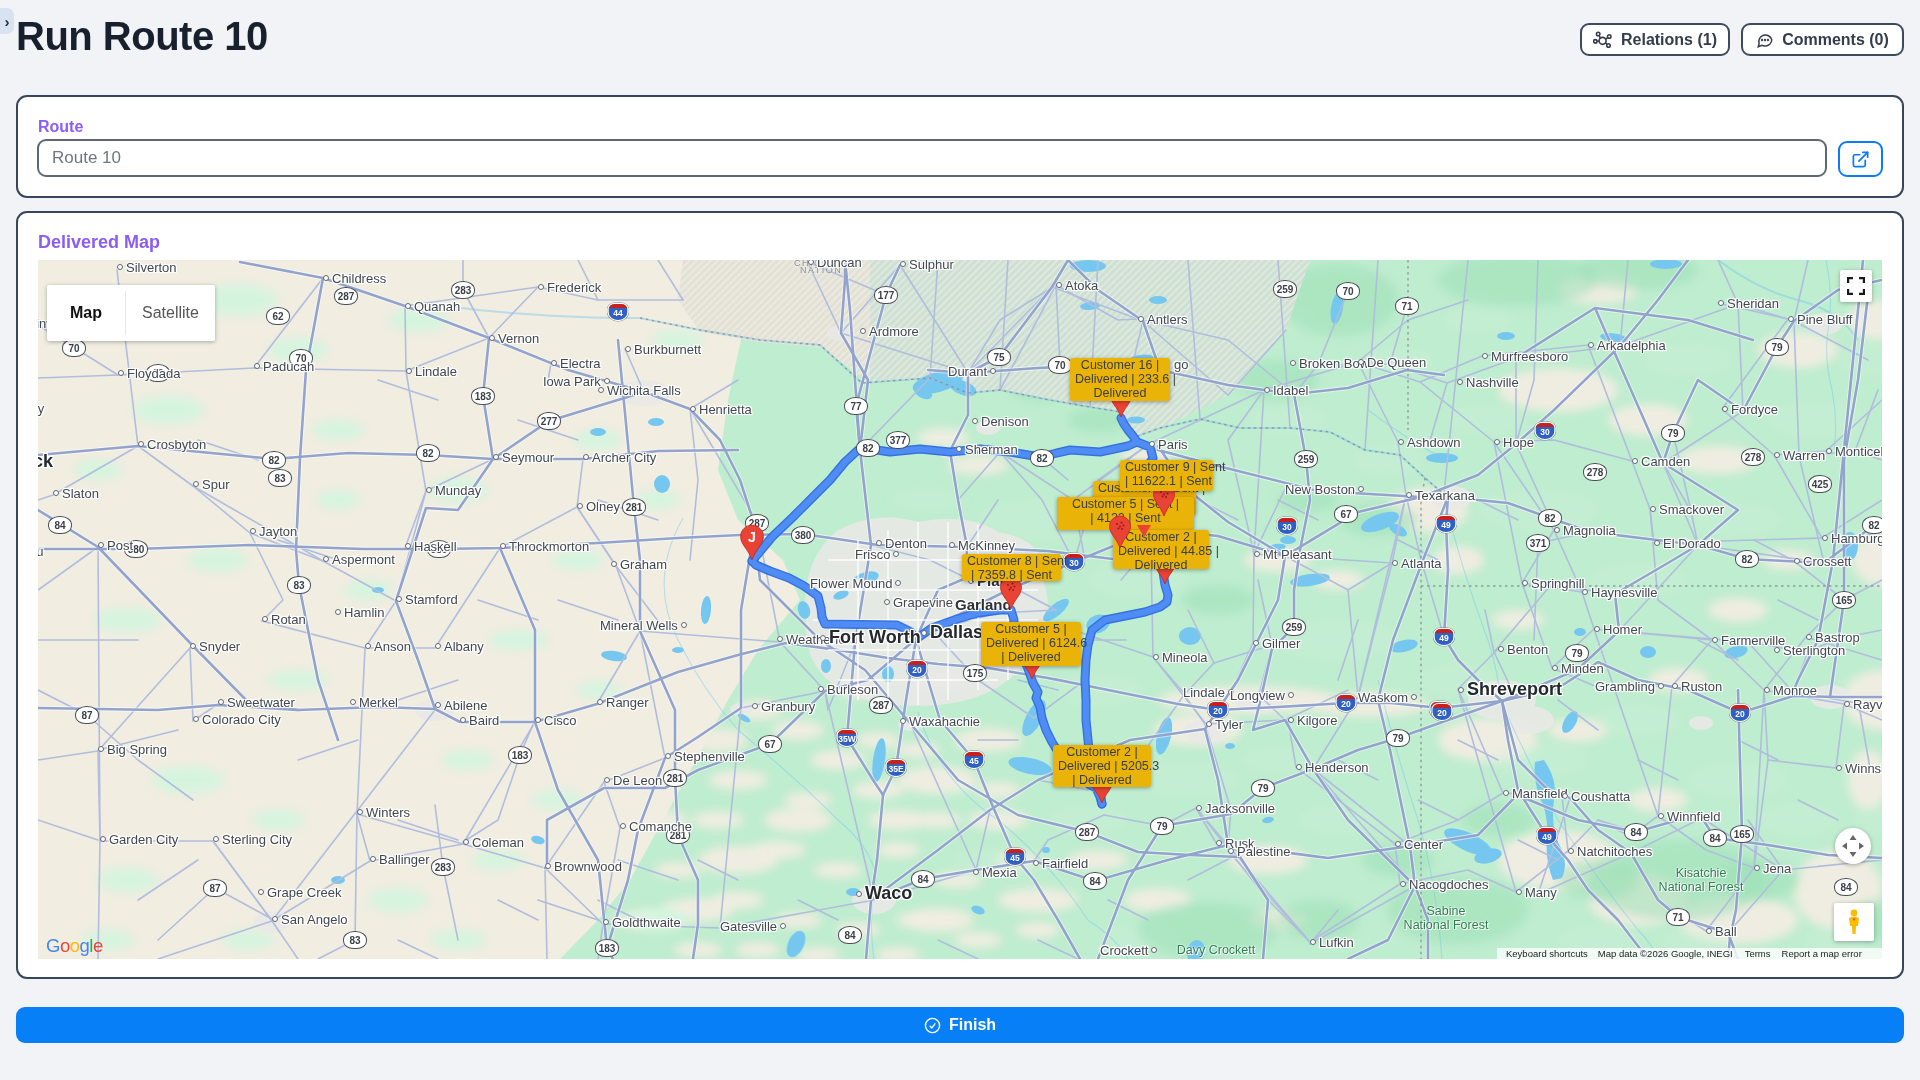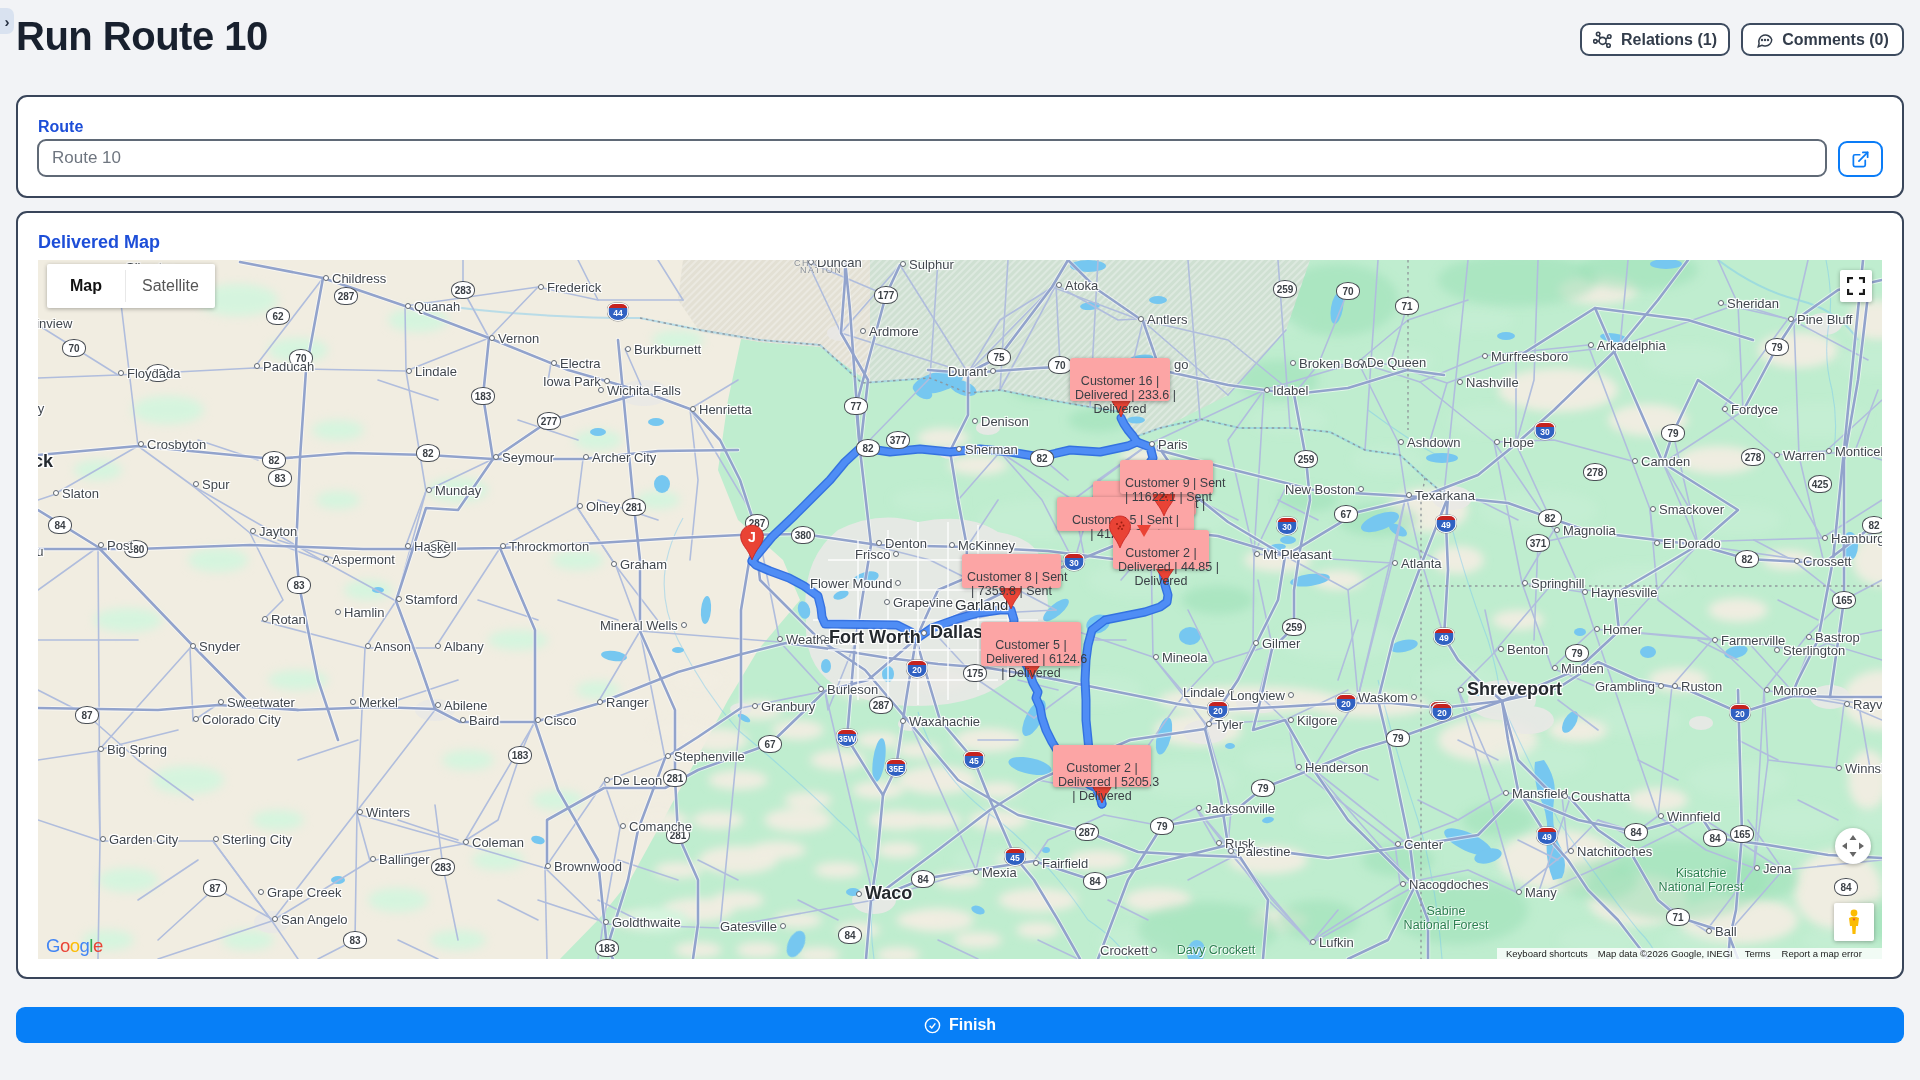--- a/index.html
+++ b/index.html
@@ -1,34 +1,34 @@
 <!DOCTYPE html>
 <html><head><meta charset="utf-8"><title>Run Route 10</title><style>
 *{margin:0;padding:0;box-sizing:border-box}
 html,body{width:1920px;height:1080px;overflow:hidden;background:#f2f3f6;font-family:"Liberation Sans",sans-serif}
 h1{position:absolute;left:16px;top:14px;font-size:40px;font-weight:800;color:#18202e;letter-spacing:-0.5px}
 .chev{position:absolute;left:0;top:8px;width:14px;height:26px;background:#d9e2f0;border-radius:0 7px 7px 0;display:flex;align-items:center;justify-content:center;color:#273142;font-size:15px;font-weight:bold}
 .tbtn{position:absolute;top:23px;height:33px;background:#fff;border:2px solid #3d4b5f;border-radius:9px;display:flex;align-items:center;justify-content:center;gap:8px;font-size:16px;font-weight:bold;color:#333d4b}
 .card{position:absolute;left:16px;width:1888px;background:#fff;border:2px solid #39455a;border-radius:11px}
-.lbl{position:absolute;font-size:16px;font-weight:bold;color:#1d4ed8}
+.lbl{position:absolute;font-size:16px;font-weight:bold;color:#8b5cf6}
 .inp{position:absolute;height:38px;border:2px solid #5f6976;border-radius:9px;font-size:17px;color:#6f7680;display:flex;align-items:center;padding-left:13px;background:#fff}
 .extb{position:absolute;width:45px;height:36px;border:2px solid #0a7cf7;border-radius:9px;display:flex;align-items:center;justify-content:center;background:#fff}
 .map{position:absolute;left:20px;top:47px;width:1844px;height:699px;overflow:hidden;background:#c6efd5}
 .map svg.geo{position:absolute;left:0;top:0}
 .t,.s,.b,.m{position:absolute;white-space:nowrap;color:#41474e;font-size:13px;line-height:13px;text-shadow:0 0 2px #fff,0 0 2px #fff,0 0 3px #fff,1px 1px 0 #fff,-1px -1px 0 #fff,1px -1px 0 #fff,-1px 1px 0 #fff;z-index:12}
 .b{font-size:18px;font-weight:bold;color:#24292e}
-.m{font-size:15px;font-weight:normal;color:#2c3136}
+.m{font-size:15px;font-weight:bold;color:#2c3136}
 .dot::before{content:'';display:inline-block;width:4px;height:4px;border:1.5px solid #606770;background:#fff;border-radius:50%;margin-right:3px;vertical-align:2px}
 .dotr::after{content:'';display:inline-block;width:4px;height:4px;border:1.5px solid #606770;background:#fff;border-radius:50%;margin-left:3px;vertical-align:2px}
 .g{position:absolute;white-space:nowrap;color:#2a7e4f;font-size:12.5px;text-shadow:0 0 2px #fff,0 0 2px #fff,1px 1px 0 #fff;z-index:11;transform:translateX(-50%)}
 .caps{position:absolute;white-space:nowrap;color:#8a9097;font-size:9px;letter-spacing:1.5px;text-shadow:0 0 2px #fff;z-index:11}
 .ussh{position:absolute;width:24px;height:18px;background:#fff;border:1.5px solid #4a4f55;border-radius:48% 48% 44% 44%;color:#3a3f45;font-size:10px;font-weight:bold;display:flex;align-items:center;justify-content:center;z-index:10;transform:translate(-50%,-50%)}
 .iss{position:absolute;width:21px;height:18px;border-radius:35% 35% 52% 52%;background:linear-gradient(#c5221f 0 4.5px,#3061c2 4.5px);color:#fff;font-size:8.5px;font-weight:bold;display:flex;align-items:center;justify-content:center;padding-top:2.5px;z-index:10;transform:translate(-50%,-50%);border:1px solid #fff;box-shadow:0 0 0 0.5px #888}
 .pin{position:absolute;z-index:50}
-.ib{position:absolute;background:#fca5a5;border-radius:3px;box-shadow:0 1px 4px rgba(0,0,0,0.35);font-size:12.5px;line-height:13.8px;color:#3a3f45;text-align:center;padding:17px 5px;white-space:nowrap}
+.ib{position:absolute;background:#eab308;border-radius:3px;box-shadow:0 1px 4px rgba(0,0,0,0.35);font-size:12.5px;line-height:13.8px;color:#3a3f45;text-align:center;padding:1px 5px;white-space:nowrap}
 .ctl{position:absolute;background:#fff;box-shadow:0 1px 4px rgba(0,0,0,0.3);border-radius:2px;z-index:70}
 .finish{position:absolute;left:16px;top:1007px;width:1888px;height:36px;background:#077ff7;border-radius:9px;display:flex;align-items:center;justify-content:center;gap:8px;color:#fff;font-size:16px;font-weight:bold;z-index:5}
 .attr{position:absolute;right:0;bottom:0;height:11px;background:rgba(255,255,255,0.78);z-index:71;font-size:9.5px;color:#222;white-space:nowrap;line-height:11px}
 </style></head><body>
 <div class="chev">›</div>
 <h1>Run Route 10</h1>
 <div class="tbtn" style="left:1580px;width:150px">
 <svg width="20" height="20" viewBox="0 0 24 24" fill="none" stroke="#333d4b" stroke-width="1.9">
       <circle cx="11.5" cy="13" r="4.2"></circle>
       <circle cx="6.2" cy="4.8" r="2.1"></circle>
@@ -1101,21 +1101,21 @@
           <path d="M12,1 C6.2,1 1.5,5.7 1.5,11.5 C1.5,16 4.5,20 7,23.5 C9.5,27 12,33 12,33 C12,33 14.5,27 17,23.5 C19.5,20 22.5,16 22.5,11.5 C22.5,5.7 17.8,1 12,1 Z" fill="#e94335" stroke="#c5221f" stroke-width="0.8"></path>
           <text x="12" y="16.5" font-size="13" font-weight="bold" fill="#fff" text-anchor="middle" font-family="Liberation Sans,sans-serif">J</text>
         </svg></div>
 <div class="ib" style="left:1032px;top:98px;width:100px;height:43px;z-index:60">Customer 16 |<br>Delivered | 233.6 |<br>Delivered</div>
 <div class="ib" style="left:1082px;top:200px;width:93px;height:31px;z-index:62">Customer 9 | Sent<br>| 11622.1 | Sent</div>
 <div class="ib" style="left:1075px;top:270px;width:96px;height:39px;z-index:52">Customer 2 |<br>Delivered | 44.85 |<br>Delivered</div>
 <div class="ib" style="left:924px;top:294px;width:99px;height:27px;z-index:60">Customer 8 | Sent<br>| 7359.8 | Sent</div>
 <div class="ib" style="left:943px;top:362px;width:100px;height:44px;z-index:60">Customer 5 |<br>Delivered | 6124.6<br>| Delivered</div>
 <div class="ib" style="left:1015px;top:485px;width:98px;height:42px;z-index:60">Customer 2 |<br>Delivered | 5205.3<br>| Delivered</div>
 
-<div class="ctl" style="left:9px;top:4px;width:168px;height:44px;display:flex;z-index:72">
+<div class="ctl" style="left:9px;top:25px;width:168px;height:56px;display:flex;z-index:72">
   <div style="width:78px;display:flex;align-items:center;justify-content:center;font-size:16px;font-weight:bold;color:#111">Map</div>
   <div style="width:1px;background:#e8e8e8;margin:6px 0"></div>
   <div style="flex:1;display:flex;align-items:center;justify-content:center;font-size:16px;color:#565656">Satellite</div>
 </div>
 <div class="ctl" style="left:1802px;top:10px;width:32px;height:32px;display:flex;align-items:center;justify-content:center">
   <svg width="18" height="18" viewBox="0 0 18 18" fill="none" stroke="#1a1a1a" stroke-width="2.4">
           <path d="M1,6 V1 H6 M12,1 H17 V6 M17,12 V17 H12 M6,17 H1 V12"></path>
         </svg>
 </div>
 <div class="ctl" style="left:1797px;top:568px;width:36px;height:36px;border-radius:50%;display:flex;align-items:center;justify-content:center">

